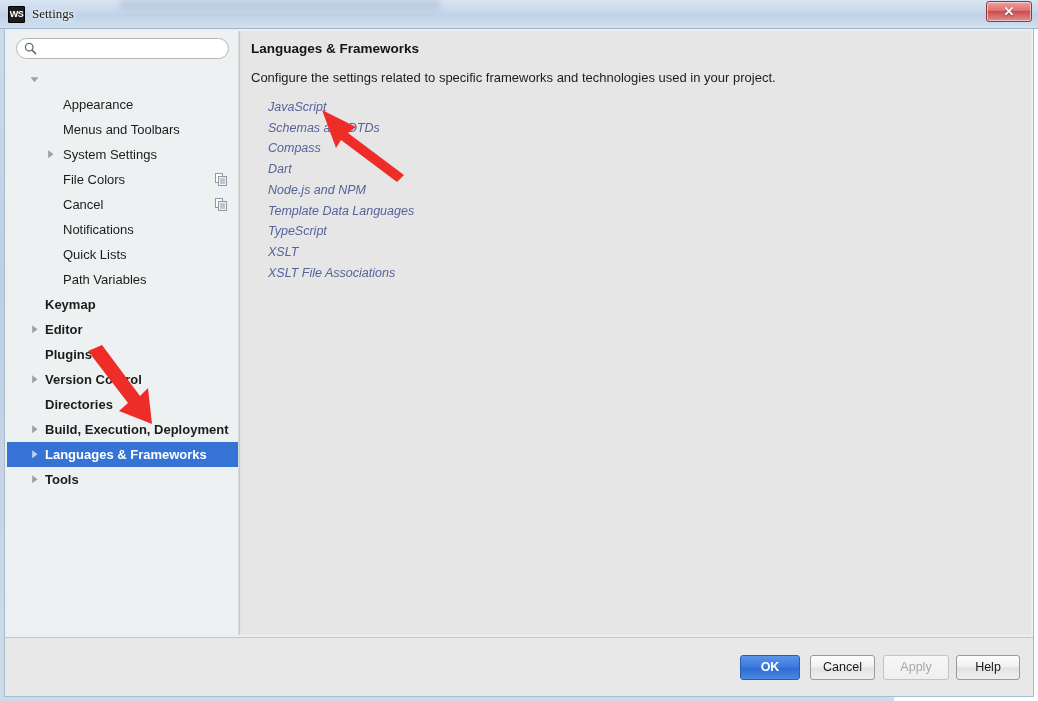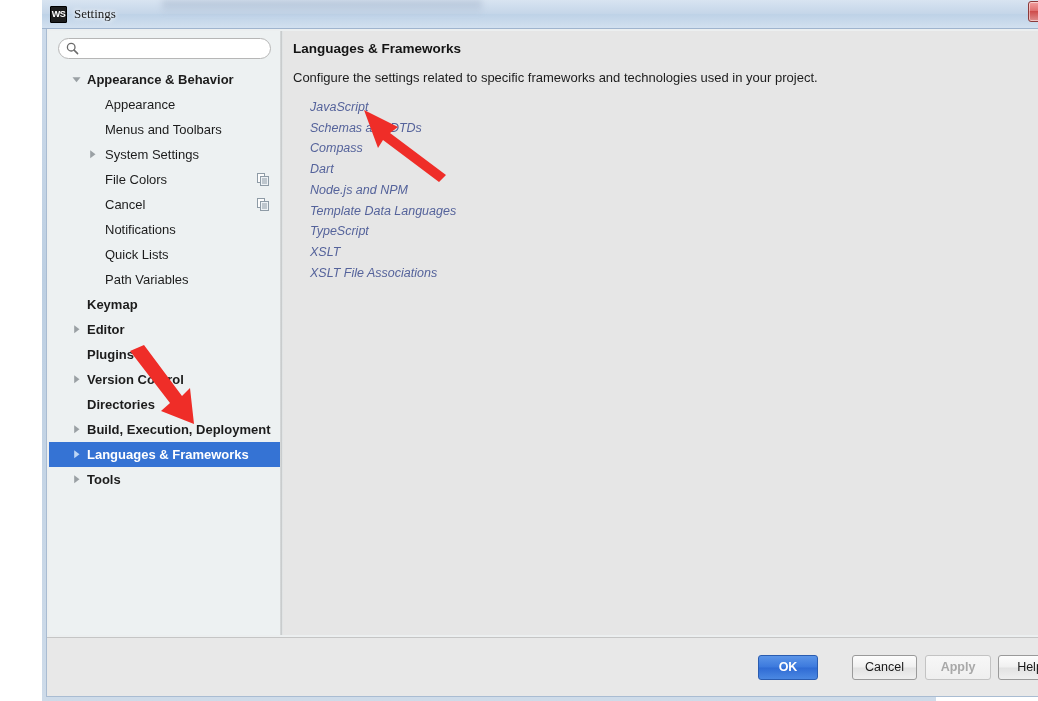--- a/index.html
+++ b/index.html
@@ -12,21 +12,20 @@
     background: #ffffff;
   }
 
   
   #window {
     position: absolute;
     left: 0; top: 0;
     width: 894px; height: 701px;
     background: linear-gradient(180deg, #cfdceb 0%, #bdcfe2 40%, #cedbe9 100%);
     box-sizing: border-box;
-    margin-left: 42px;
   }
 
   
   #titlebar {
     position: absolute;
     left: 0; top: 0;
     width: 1038px; height: 29px;
     background: linear-gradient(180deg, #d8e4f1 0%, #c5d6e9 48%, #bed2e7 52%, #d2e0ef 100%);
     border-bottom: 1px solid #9fb4ce;
     box-sizing: border-box;
@@ -256,23 +255,23 @@
     border: 1px solid #2a5cb0;
     color: #ffffff;
     font-weight: bold;
   }
   .dlg-btn.disabled {
     color: #a8a8a8;
     border-color: #c3c3c3;
     background: linear-gradient(180deg, #f7f7f7 0%, #efefef 100%);
   }
 
-  #btn-ok     { left: 711px; width: 60px; }
+  #btn-ok     { left: 735px; width: 60px; }
   #btn-cancel { left: 805px; width: 65px; }
-  #btn-apply  { left: 878px; width: 66px; font-weight: bold; }
+  #btn-apply  { left: 878px; width: 66px; }
   #btn-help   { left: 951px; width: 64px; }
 
   
   #annotations {
     position: absolute;
     left: 0; top: 0;
     width: 1038px; height: 701px;
     pointer-events: none;
   }
 </style>
@@ -300,21 +299,20 @@
             <line x1="8.1" y1="8.1" x2="11.6" y2="11.6" stroke="#6b6b6b" stroke-width="1.5" stroke-linecap="round"></line>
           </svg>
           <input id="search-input" type="text" placeholder="" style="">
         </div>
 
         <div id="tree">
             <div class="tree-row lvl0">
               <svg class="twisty" viewBox="0 0 11 11">
                 <path d="M1.5,3.3 L9.5,3.3 L5.5,8.3 Z" fill="#9aa0a4"></path>
               </svg>
-              <span class="lbl">Appearance &amp; Behavior</span>
             </div>
             <div class="tree-row lvl1">
               <span class="lbl">Appearance</span>
             </div>
             <div class="tree-row lvl1">
               <span class="lbl">Menus and Toolbars</span>
             </div>
             <div class="tree-row lvl1">
               <svg class="twisty" viewBox="0 0 11 11">
                 <path d="M3.2,1.3 L3.2,9.3 L8.5,5.3 Z" fill="#9aa0a4"></path>

